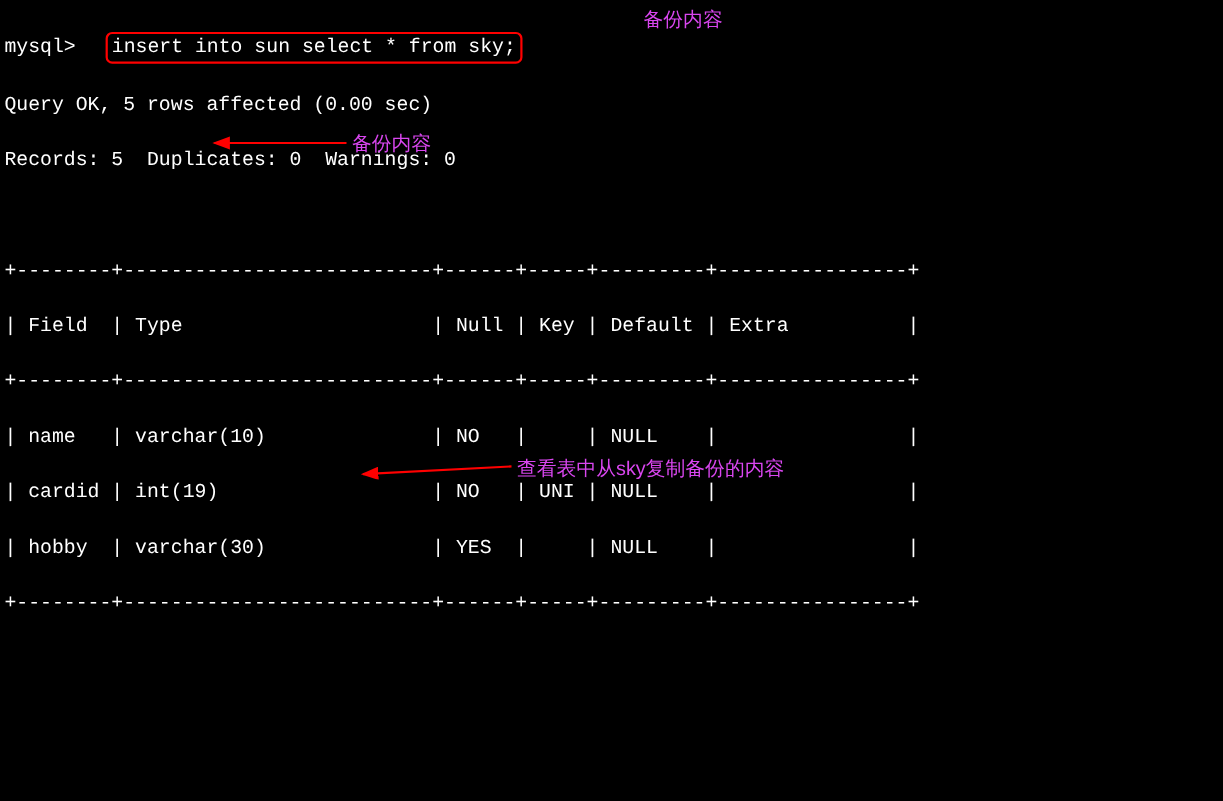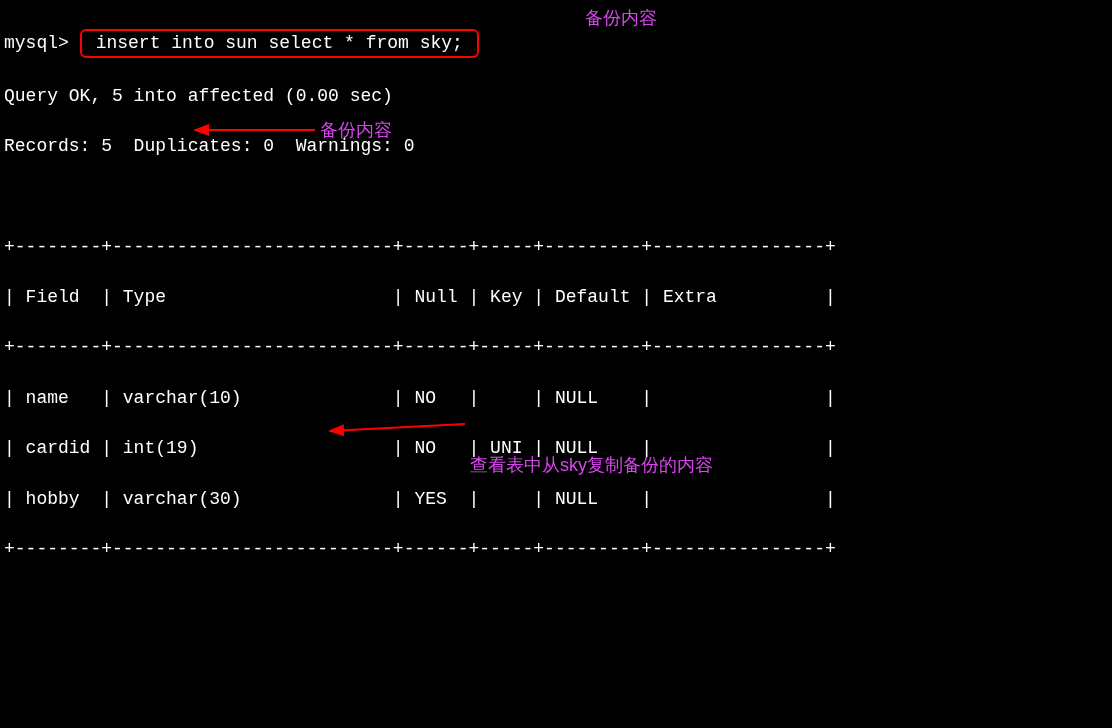--- a/index.html
+++ b/index.html
@@ -18,22 +18,23 @@
       height: 728px;
       position: relative;
       overflow: hidden;
     }
     .terminal {
       white-space: pre;
     }
     .highlight-box {
       border: 2px solid #ff0000;
       border-radius: 6px;
-      padding: 0 14px;
+      padding: 0 4px;
       display: inline-block;
+      margin-left: 16px;
     }
     .annotation {
       color: #d946ef;
       position: absolute;
       font-family: 'Microsoft YaHei', 'SimHei', sans-serif;
       font-size: 18px;
       white-space: nowrap;
     }
     .arrow {
       position: absolute;
@@ -41,21 +42,21 @@
     }
     .line {
       display: block;
     }
   </style>
 </head>
 <body>
 
 <div class="terminal">
 <span class="line"><span>mysql&gt;</span> <span class="highlight-box"><span>insert into sun select * from sky;</span></span></span>
-<span class="line">Query OK, 5 into affected (0.00 sec)</span>
+<span class="line">Query OK, 5 rows affected (0.00 sec)</span>
 <span class="line">Records: 5  Duplicates: 0  Warnings: 0</span>
 <span class="line"> </span>
 <span class="line">+--------+--------------------------+------+-----+---------+----------------+</span>
 <span class="line">| Field  | Type                     | Null | Key | Default | Extra          |</span>
 <span class="line">+--------+--------------------------+------+-----+---------+----------------+</span>
 <span class="line">| name   | varchar(10)              | NO   |     | NULL    |                |</span>
 <span class="line">| cardid | int(19)                  | NO   | UNI | NULL    |                |</span>
 <span class="line">| hobby  | varchar(30)              | YES  |     | NULL    |                |</span>
 <span class="line">+--------+--------------------------+------+-----+---------+----------------+</span>
 
@@ -67,21 +68,21 @@
 
 
 
 
 
 
 </div>
 
 <div class="annotation" style="top: 6px; left: 585px;">备份内容</div>
 <div class="annotation" style="top: 118px; left: 320px;">备份内容</div>
-<div class="annotation" style="top: 414px; left: 470px; margin-top: 39px;">查看表中从sky复制备份的内容</div>
+<div class="annotation" style="top: 414px; left: 470px;">查看表中从sky复制备份的内容</div>
 
 <svg class="arrow" style="top: 120px; left: 190px;" width="130" height="20">
   <defs>
     <marker id="arrowhead1" markerWidth="8" markerHeight="6" refX="7" refY="3" orient="auto">
       <polygon points="0 0, 8 3, 0 6" fill="#ff0000"></polygon>
     </marker>
   </defs>
   <line x1="125" y1="10" x2="5" y2="10" stroke="#ff0000" stroke-width="2" marker-end="url(#arrowhead1)"></line>
 </svg>
 

